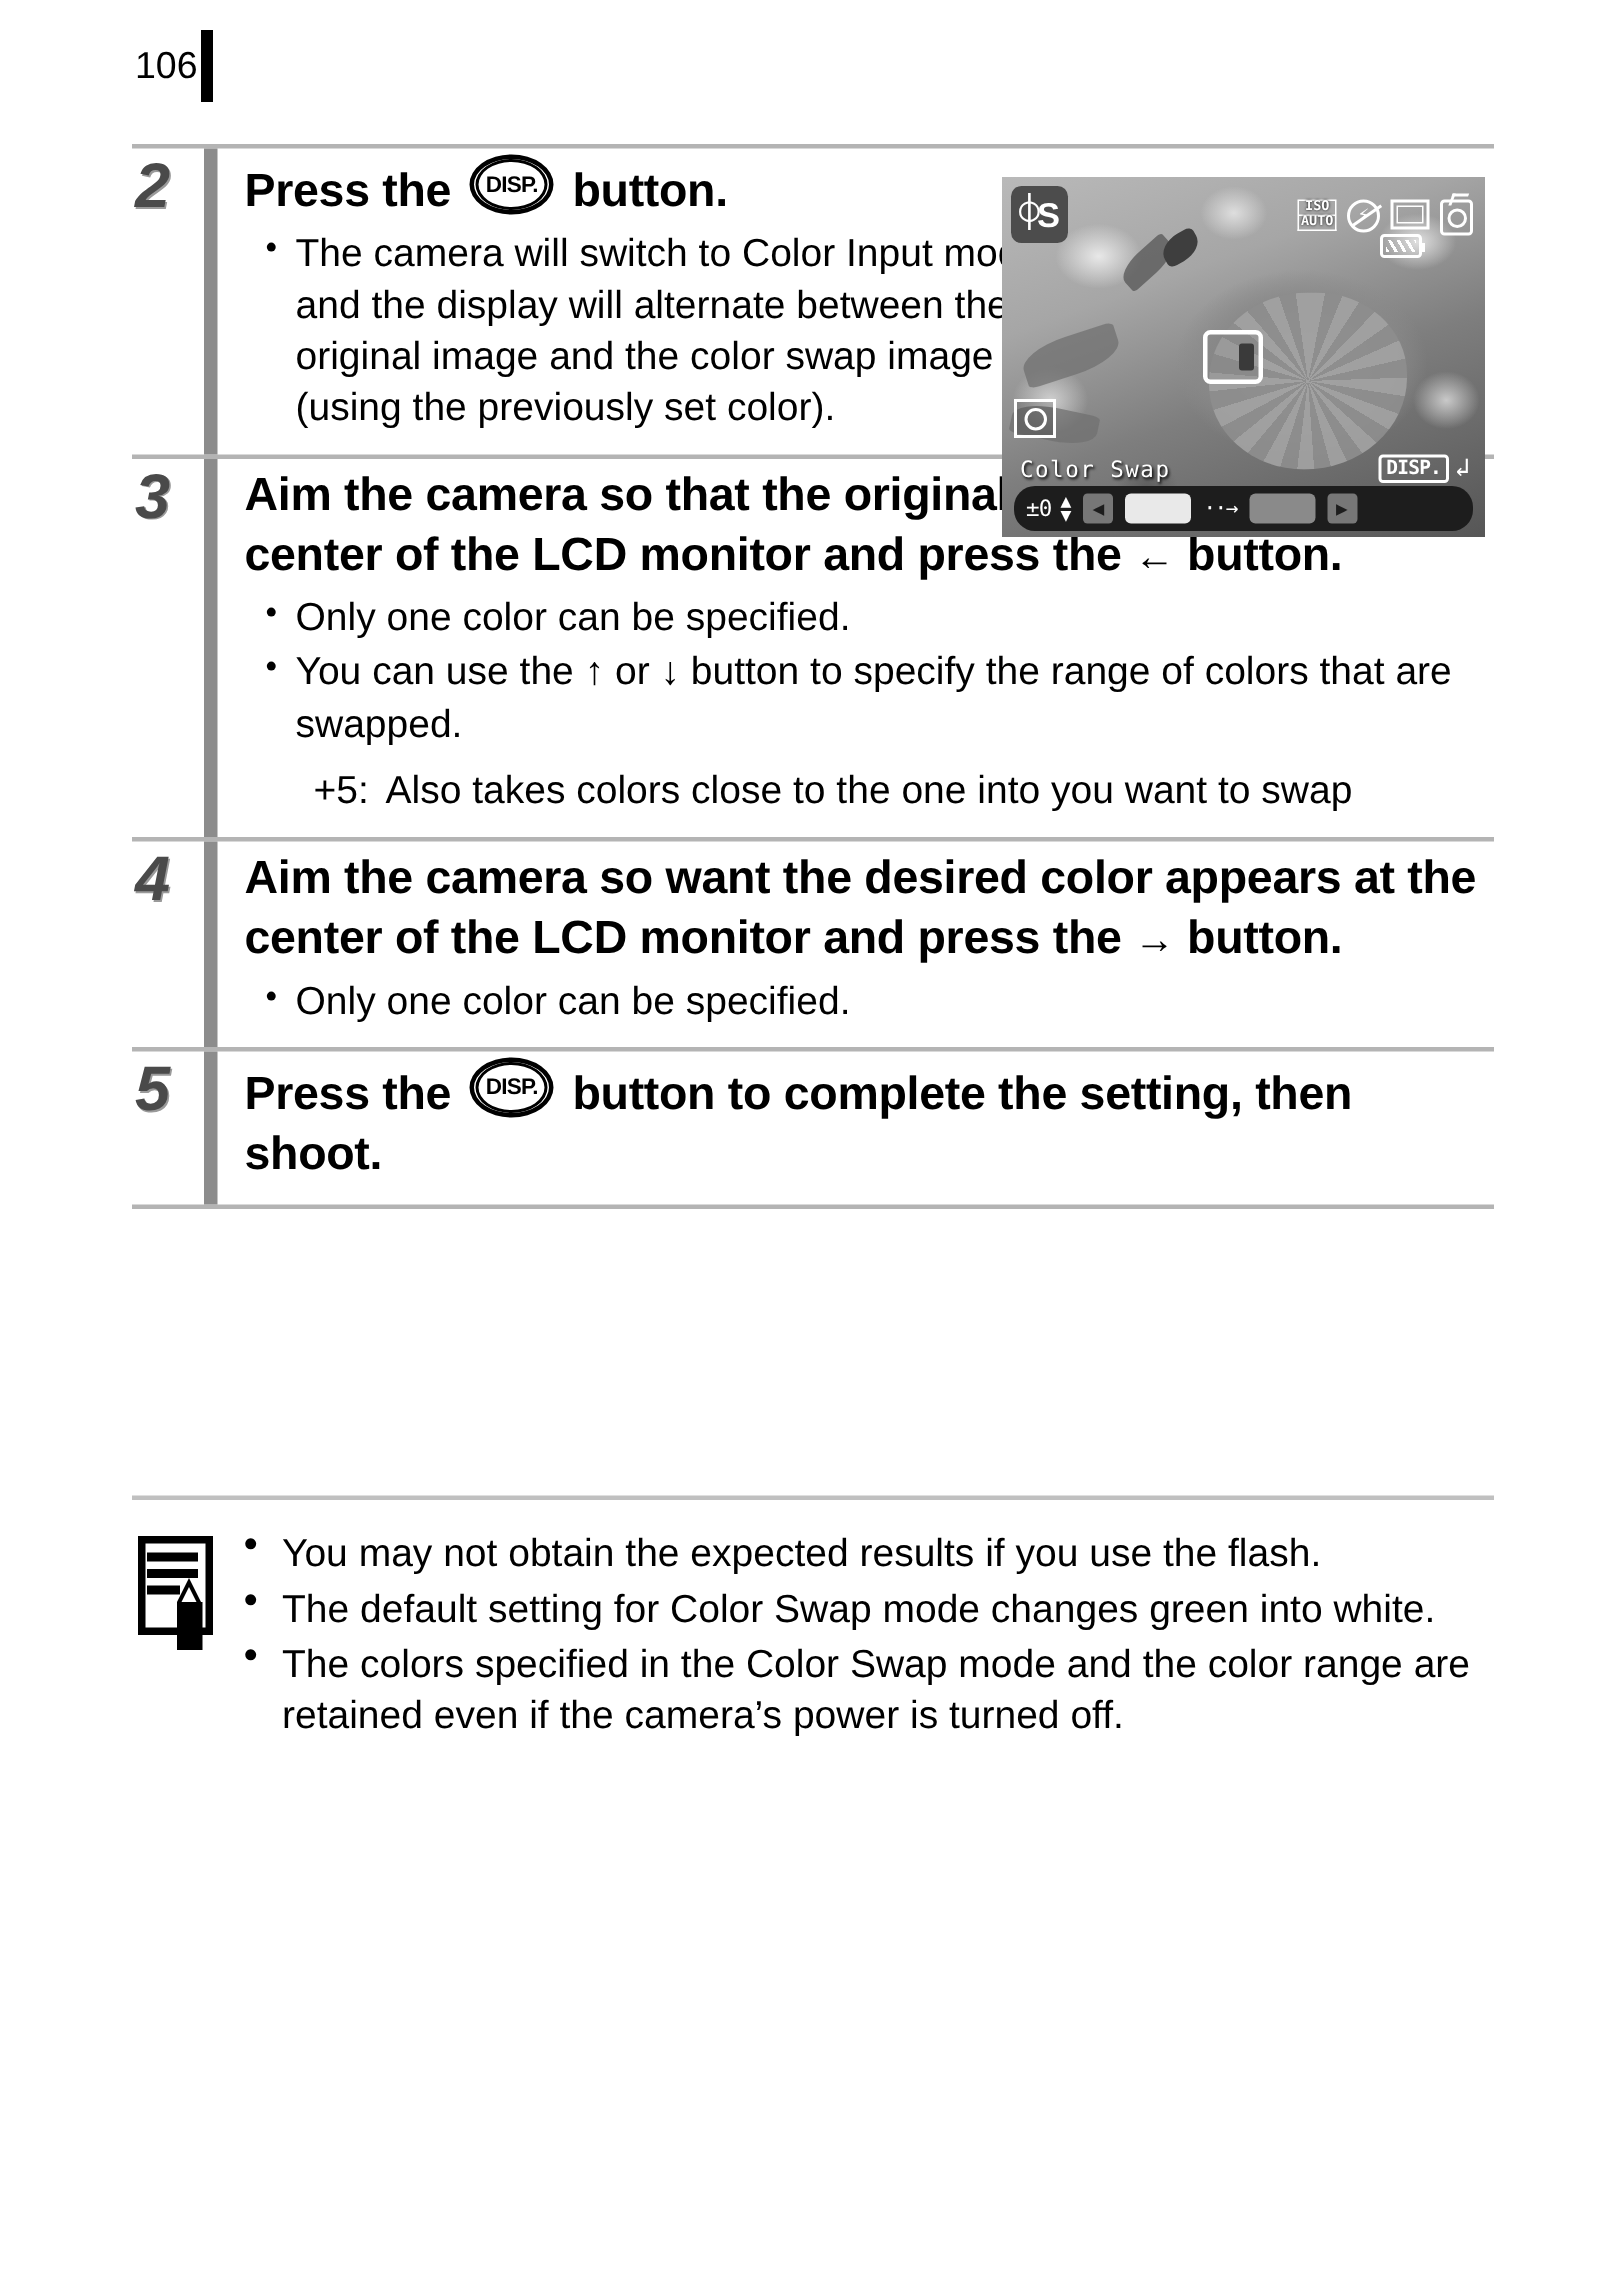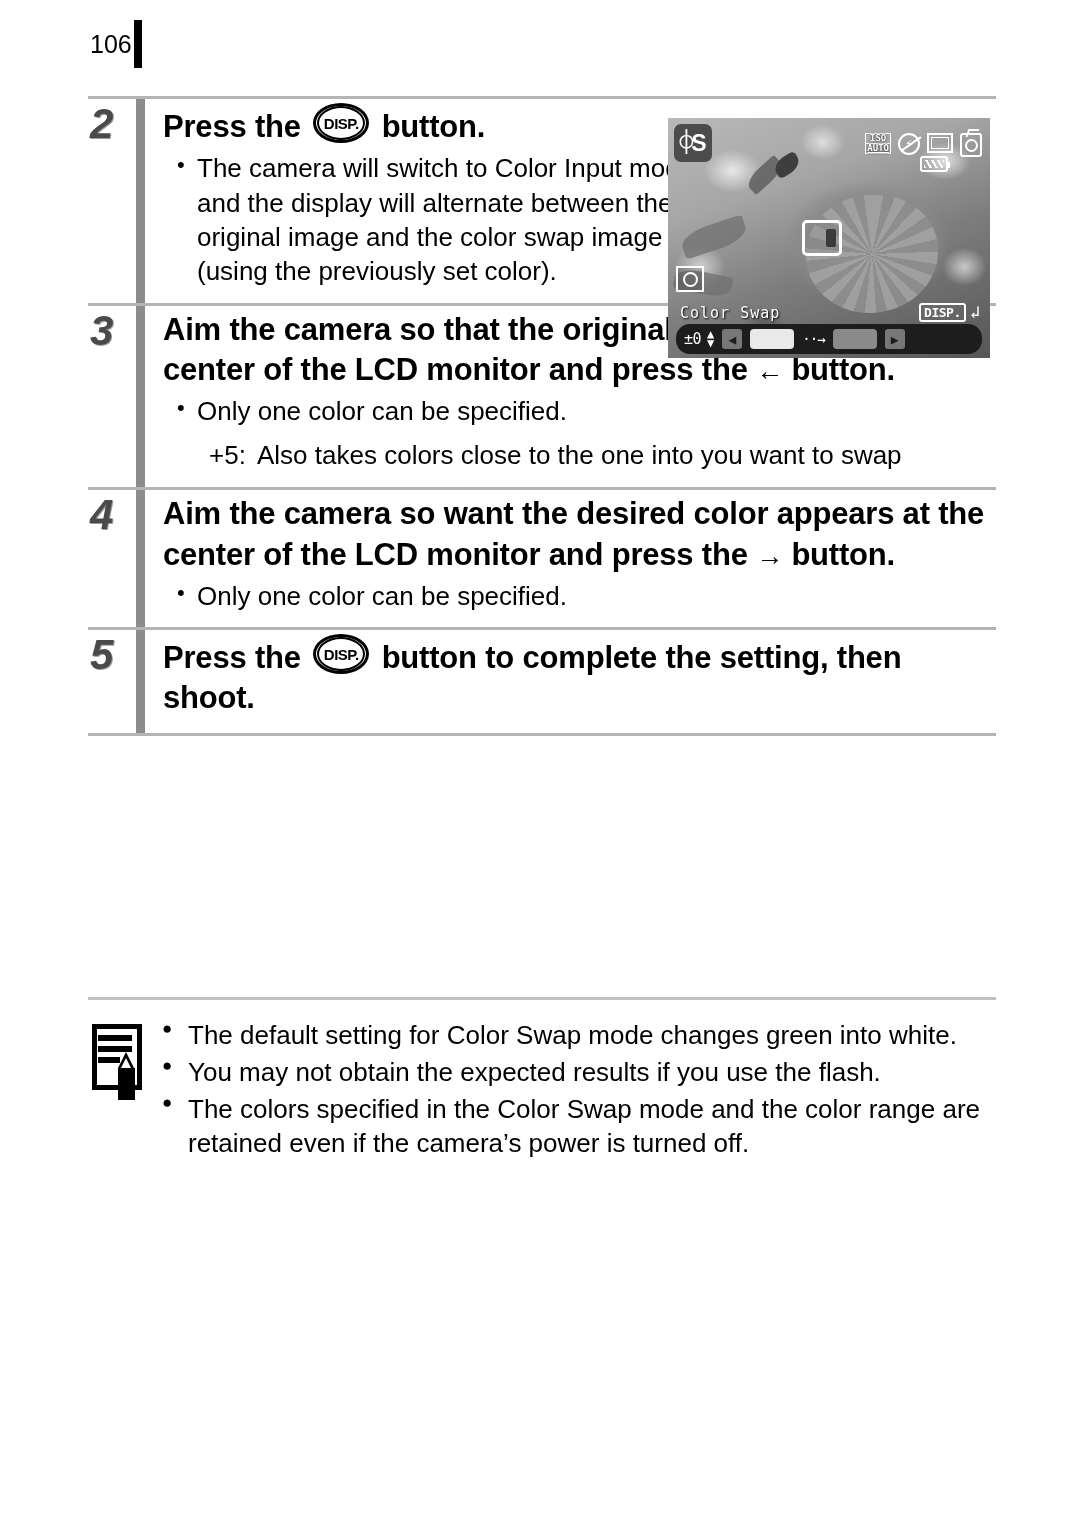--- a/index.html
+++ b/index.html
@@ -250,21 +250,21 @@
     right: 8px; top: 15px;
     display: flex; align-items: flex-start; gap: 7px;
   }
   .lcd .iso-box {
     color: #fff; font-size: 9px; font-weight: bold; line-height: 9px;
     text-align: center;
     font-family: "DejaVu Sans Mono", monospace;
     text-shadow: 0 0 2px #000;
   }
   .lcd .iso-box div { border: 1px solid #fff; padding: 0 1px; }
-  .lcd .iso-box div + div { border-top: none; text-decoration: underline; }
+  .lcd .iso-box div + div { border-top: none; }
 
   .lcd .flash-off {
     width: 22px; height: 22px; border: 2px solid #fff; border-radius: 50%;
     position: relative; box-sizing: border-box;
     color: #fff; font-size: 13px; line-height: 18px; text-align: center;
   }
   .lcd .flash-off::after {
     content: ""; position: absolute; left: -1px; top: 8px;
     width: 24px; height: 2px; background: #fff; transform: rotate(-35deg);
   }
@@ -479,20 +479,21 @@
     </div>
     <div class="step-divider"></div>
     <div class="step-body">
       <div class="step-title">
         <span>Aim the camera so that the original color appears at the center of the LCD monitor and press the</span>
         <span class="arrow-glyph">←</span>
         <span>button.</span>
       </div>
       <ul class="bullets">
         <li>Only one color can be specified.</li>
+        <li>You can use the ↑ or ↓ button to specify the range of colors that are swapped.</li>
       </ul>
       <div class="range-line">
         <span class="lbl">+5:</span><span>Also takes colors close to the one into you want to swap</span>
       </div>
     </div>
   </div>
 
   <div class="rule"></div>
 
   <div class="step">
@@ -596,18 +597,18 @@
       <div class="paper"></div>
       <div class="ln ln1"></div>
       <div class="ln ln2"></div>
       <div class="ln ln3"></div>
       <div class="pencil">
         <div class="tip"></div>
         <div class="body"></div>
       </div>
     </div>
     <ul class="note-list">
+      <li>You may not obtain the expected results if you use the flash.</li>
       <li>The default setting for Color Swap mode changes green into white.</li>
-      <li>You may not obtain the expected results if you use the flash.</li>
       <li>The colors specified in the Color Swap mode and the color range are retained even if the camera’s power is turned off.</li>
     </ul>
   </div>
 </div>
 
 </body></html>

